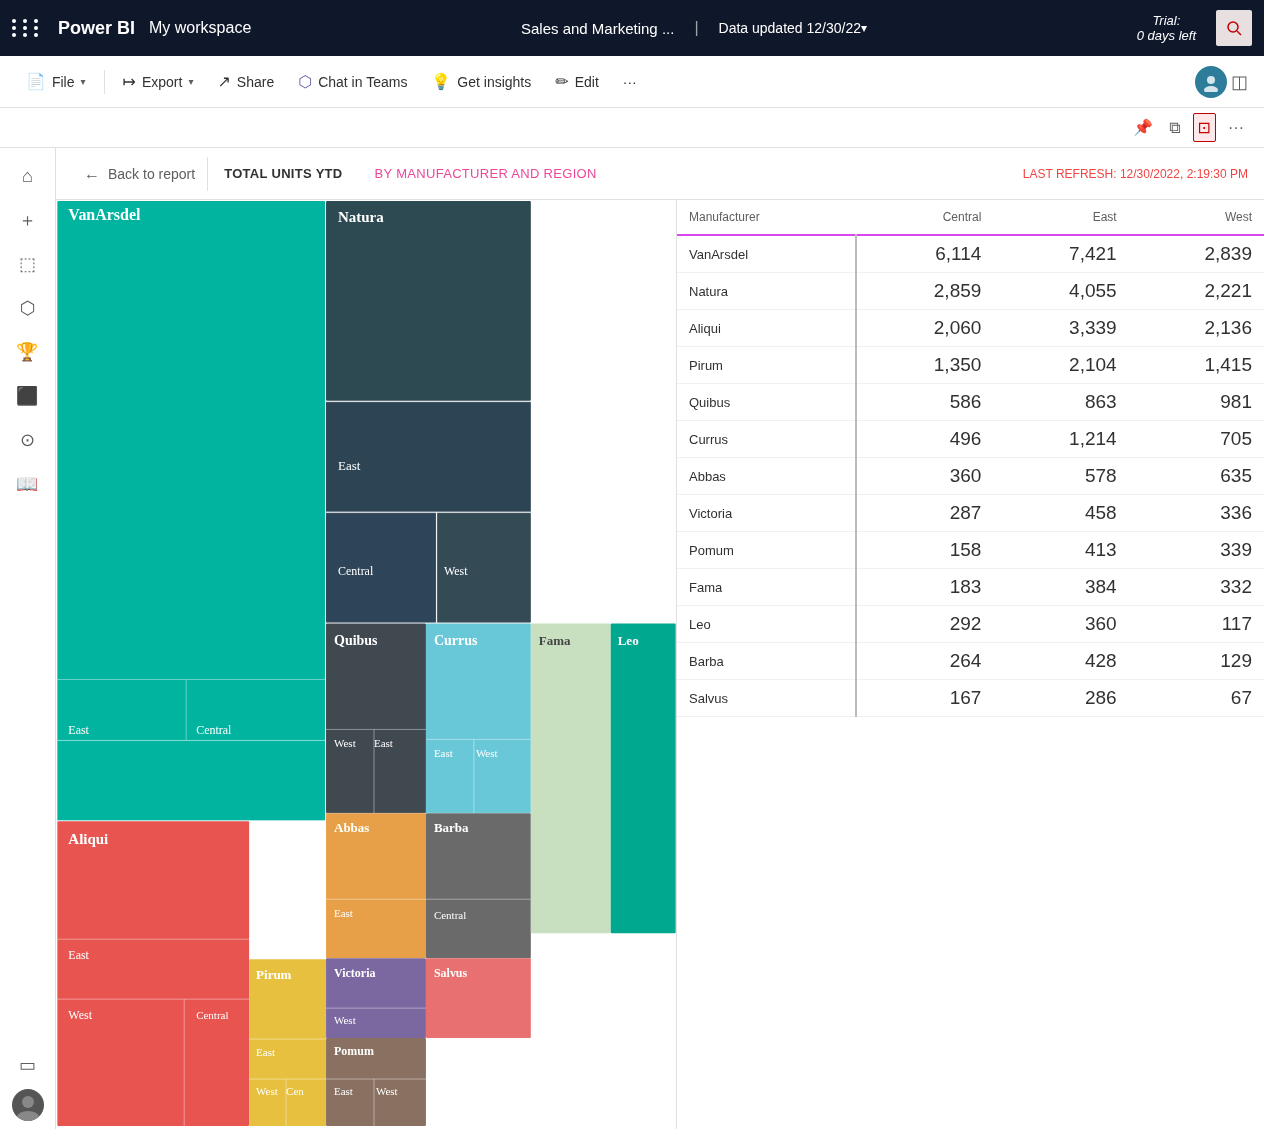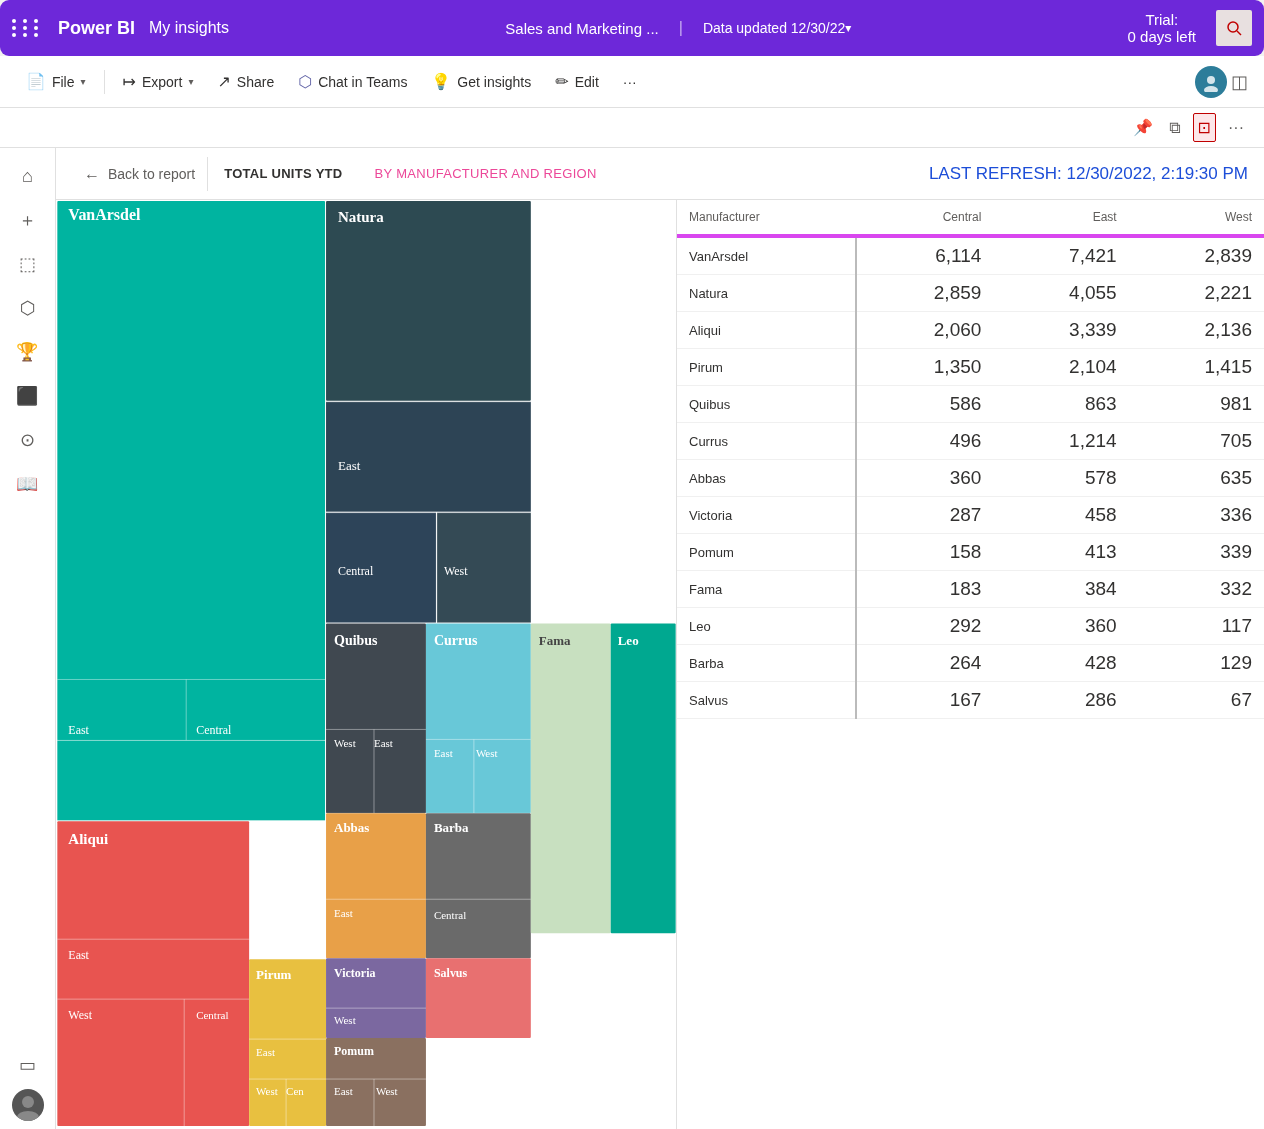--- a/index.html
+++ b/index.html
@@ -1,37 +1,36 @@
 <!DOCTYPE html>
 <html><head>
   <meta charset="utf-8">
   <style>
     * { margin: 0; padding: 0; box-sizing: border-box; }
     body { font-family: 'Segoe UI', Arial, sans-serif; background: #f3f2f1; width: 1264px; height: 1129px; overflow: hidden; }
 
     
     .top-bar {
-      background: #6d28d9;
+      background: #0f172a;
       height: 56px;
       display: flex;
       align-items: center;
       padding: 0 12px;
       color: white;
       gap: 12px;
-      border-radius: 9px;
     }
     .top-bar-dots { display: grid; grid-template-columns: repeat(3,8px); gap: 3px; cursor: pointer; }
     .top-bar-dot { width: 4px; height: 4px; background: white; border-radius: 50%; }
     .top-bar-logo { font-size: 18px; font-weight: 700; color: white; margin-left: 4px; }
     .top-bar-workspace { font-size: 16px; color: white; margin-left: 2px; }
     .top-bar-title { margin-left: auto; font-size: 15px; color: white; }
     .top-bar-separator { color: rgba(255,255,255,0.6); margin: 0 8px; }
     .top-bar-data { font-size: 14px; color: white; display: flex; align-items: center; gap: 0; }
     .top-bar-chevron { font-size: 12px; }
-    .top-bar-trial { margin-left: auto; font-size: 15px; color: white; text-align: center; }
+    .top-bar-trial { margin-left: auto; font-size: 13px; color: white; text-align: center; font-style: italic; }
     .top-bar-search-btn { background: #e8e0e0; border: none; border-radius: 2px; width: 36px; height: 36px; display: flex; align-items: center; justify-content: center; cursor: pointer; margin-left: 8px; }
 
     
     .toolbar {
       background: white;
       height: 52px;
       display: flex;
       align-items: center;
       padding: 0 16px;
       border-bottom: 1px solid #e0e0e0;
@@ -141,22 +140,22 @@
     .report-tab {
       font-size: 13px;
       color: #ec4899;
       padding: 8px 16px;
       cursor: pointer;
       text-transform: uppercase;
       letter-spacing: 0.3px;
     }
     .report-refresh {
       margin-left: auto;
-      font-size: 17px;
-      color: #1d4ed8;
+      font-size: 12px;
+      color: #ef4444;
     }
 
     
     .chart-area {
       flex: 1;
       display: flex;
       overflow: hidden;
     }
 
     
@@ -176,21 +175,21 @@
       border-left: 1px solid #e0e0e0;
       overflow: auto;
       padding: 0;
     }
     .data-table {
       width: 100%;
       border-collapse: collapse;
       font-size: 13px;
     }
     .data-table thead tr {
-      border-bottom: 4px solid #d946ef;
+      border-bottom: 2px solid #d946ef;
     }
     .data-table thead th {
       padding: 10px 12px;
       text-align: right;
       font-weight: 400;
       color: #605e5c;
       font-size: 12px;
     }
     .data-table thead th:first-child { text-align: left; }
     .data-table tbody tr {
@@ -223,21 +222,21 @@
       <div class="top-bar-dot"></div>
       <div class="top-bar-dot"></div>
     <div class="top-bar-dot"></div>
       <div class="top-bar-dot"></div>
       <div class="top-bar-dot"></div>
     <div class="top-bar-dot"></div>
       <div class="top-bar-dot"></div>
       <div class="top-bar-dot"></div>
   </div>
   <span class="top-bar-logo">Power BI</span>
-  <span class="top-bar-workspace">My insights</span>
+  <span class="top-bar-workspace">My workspace</span>
   <span class="top-bar-title">Sales and Marketing ...</span>
   <span class="top-bar-separator">|</span>
   <span class="top-bar-data">
     <span>Data updated 12/30/22</span>
     <span class="top-bar-chevron">▾</span>
   </span>
   <div class="top-bar-trial">
     <div>Trial:</div>
     <div>0 days left</div>
   </div>

